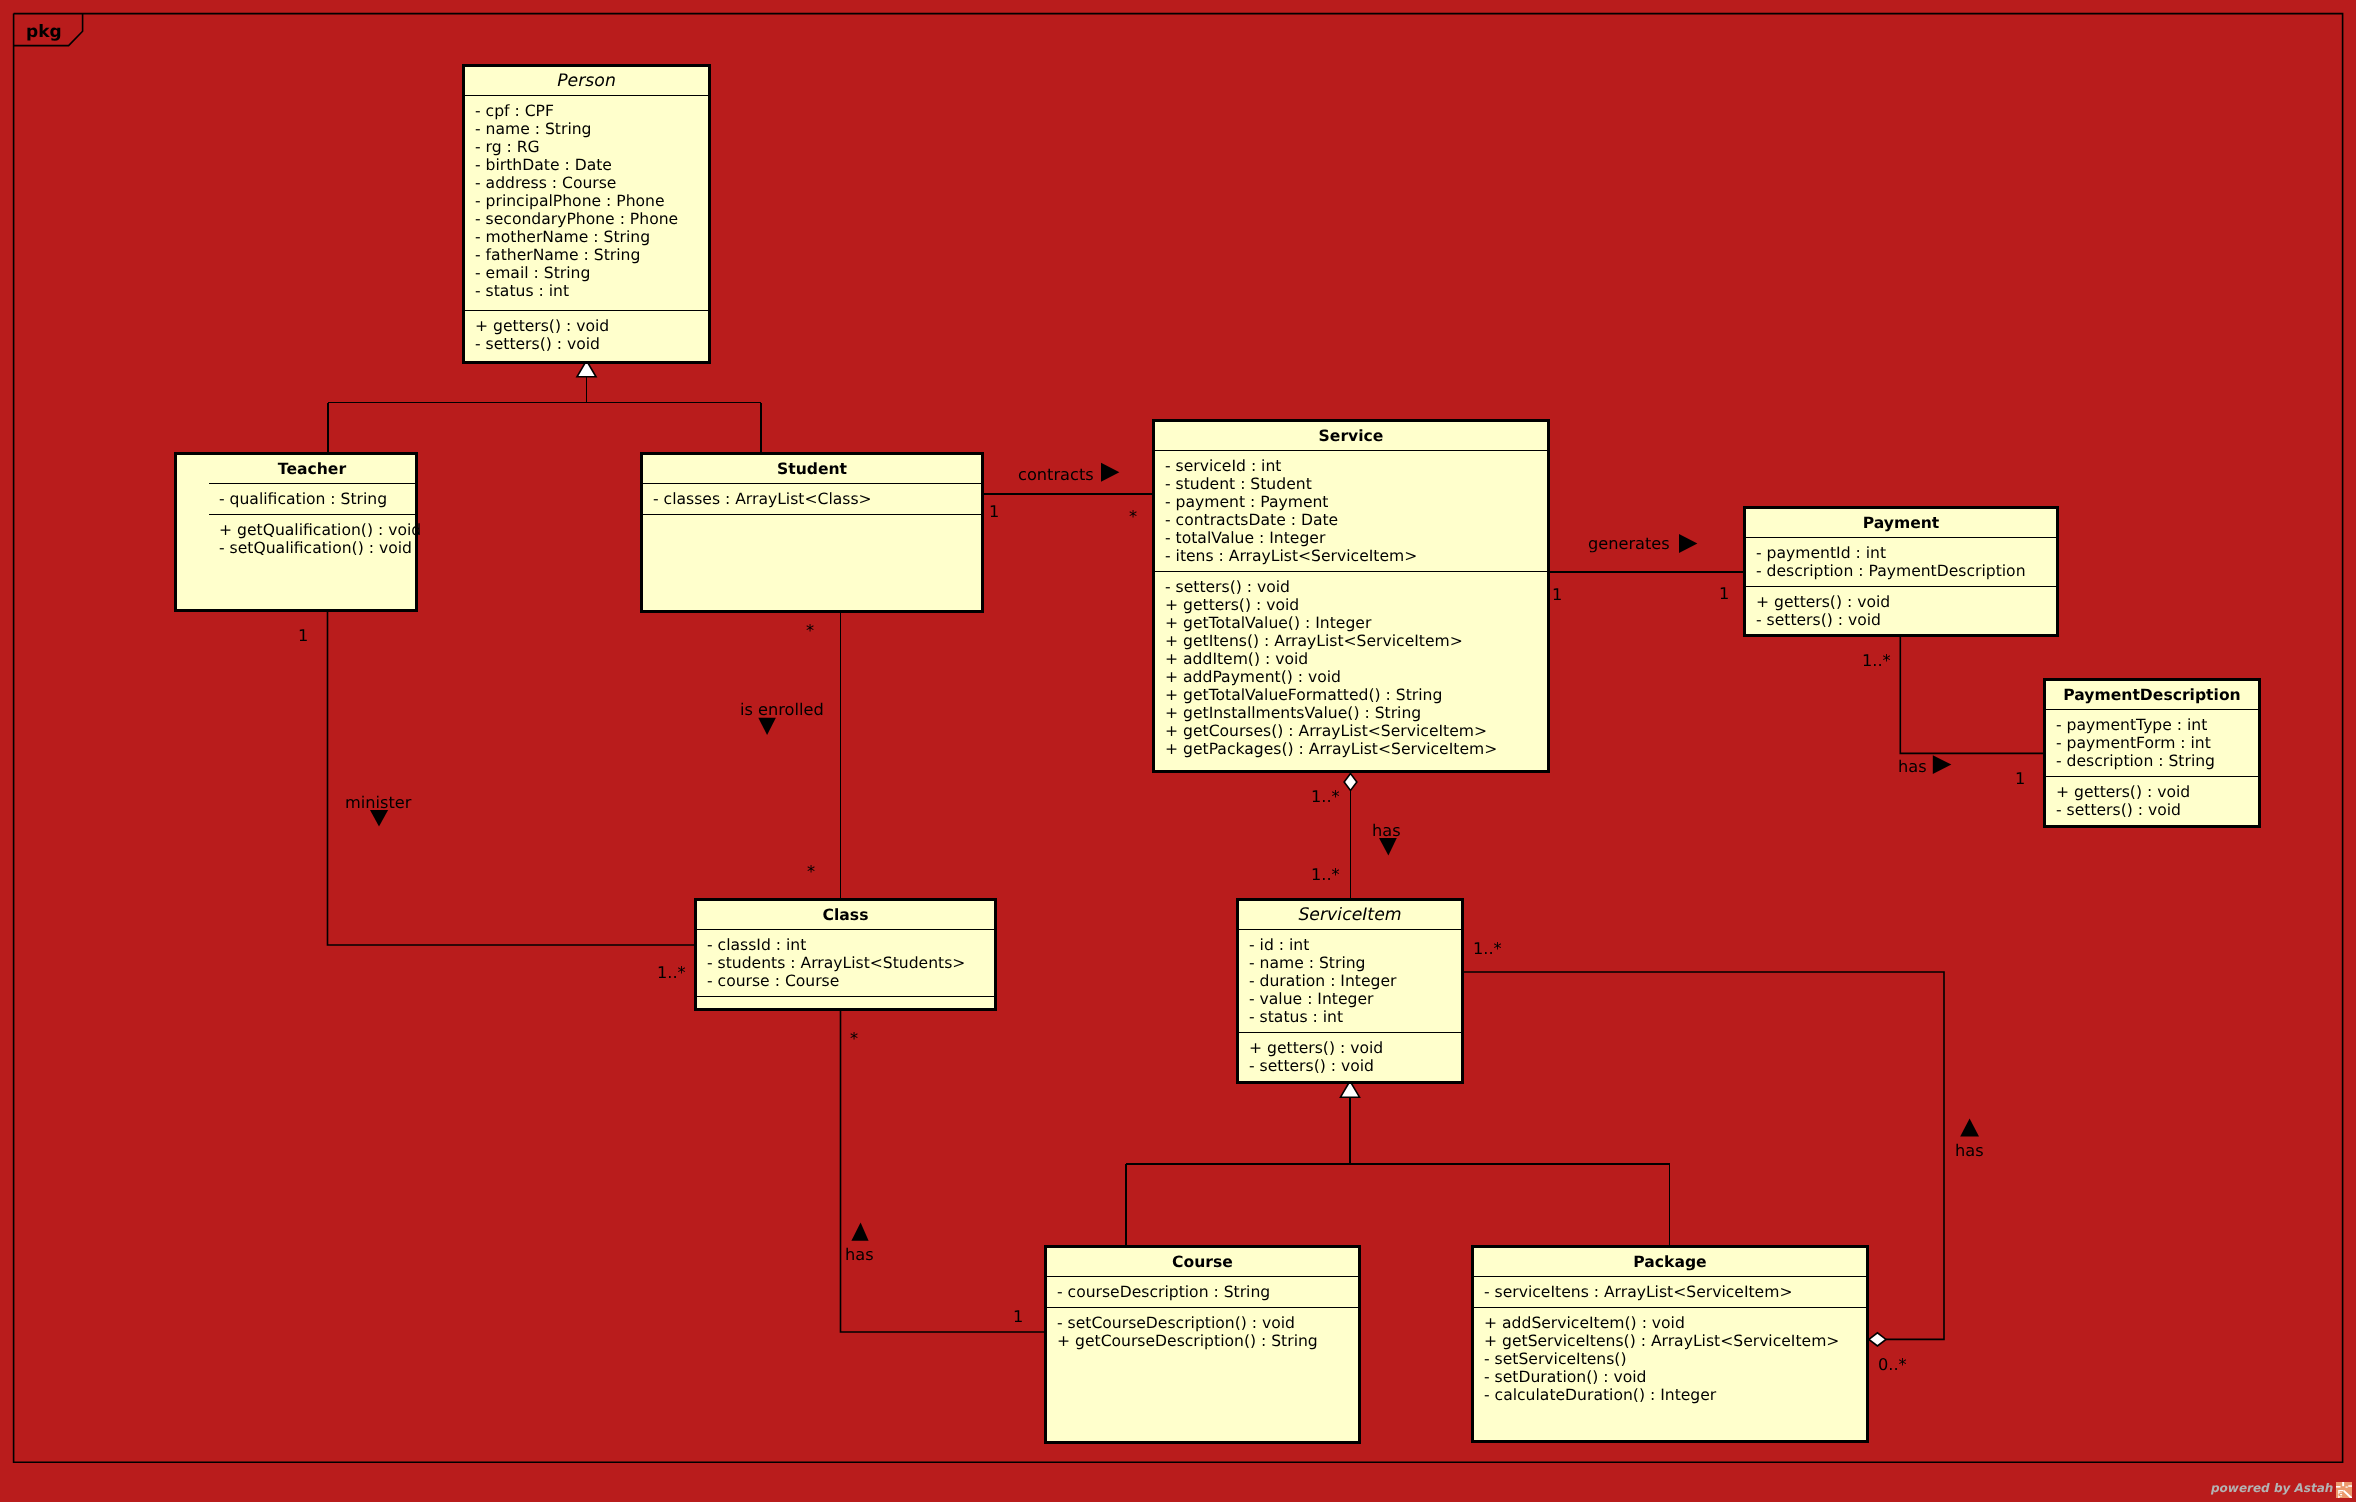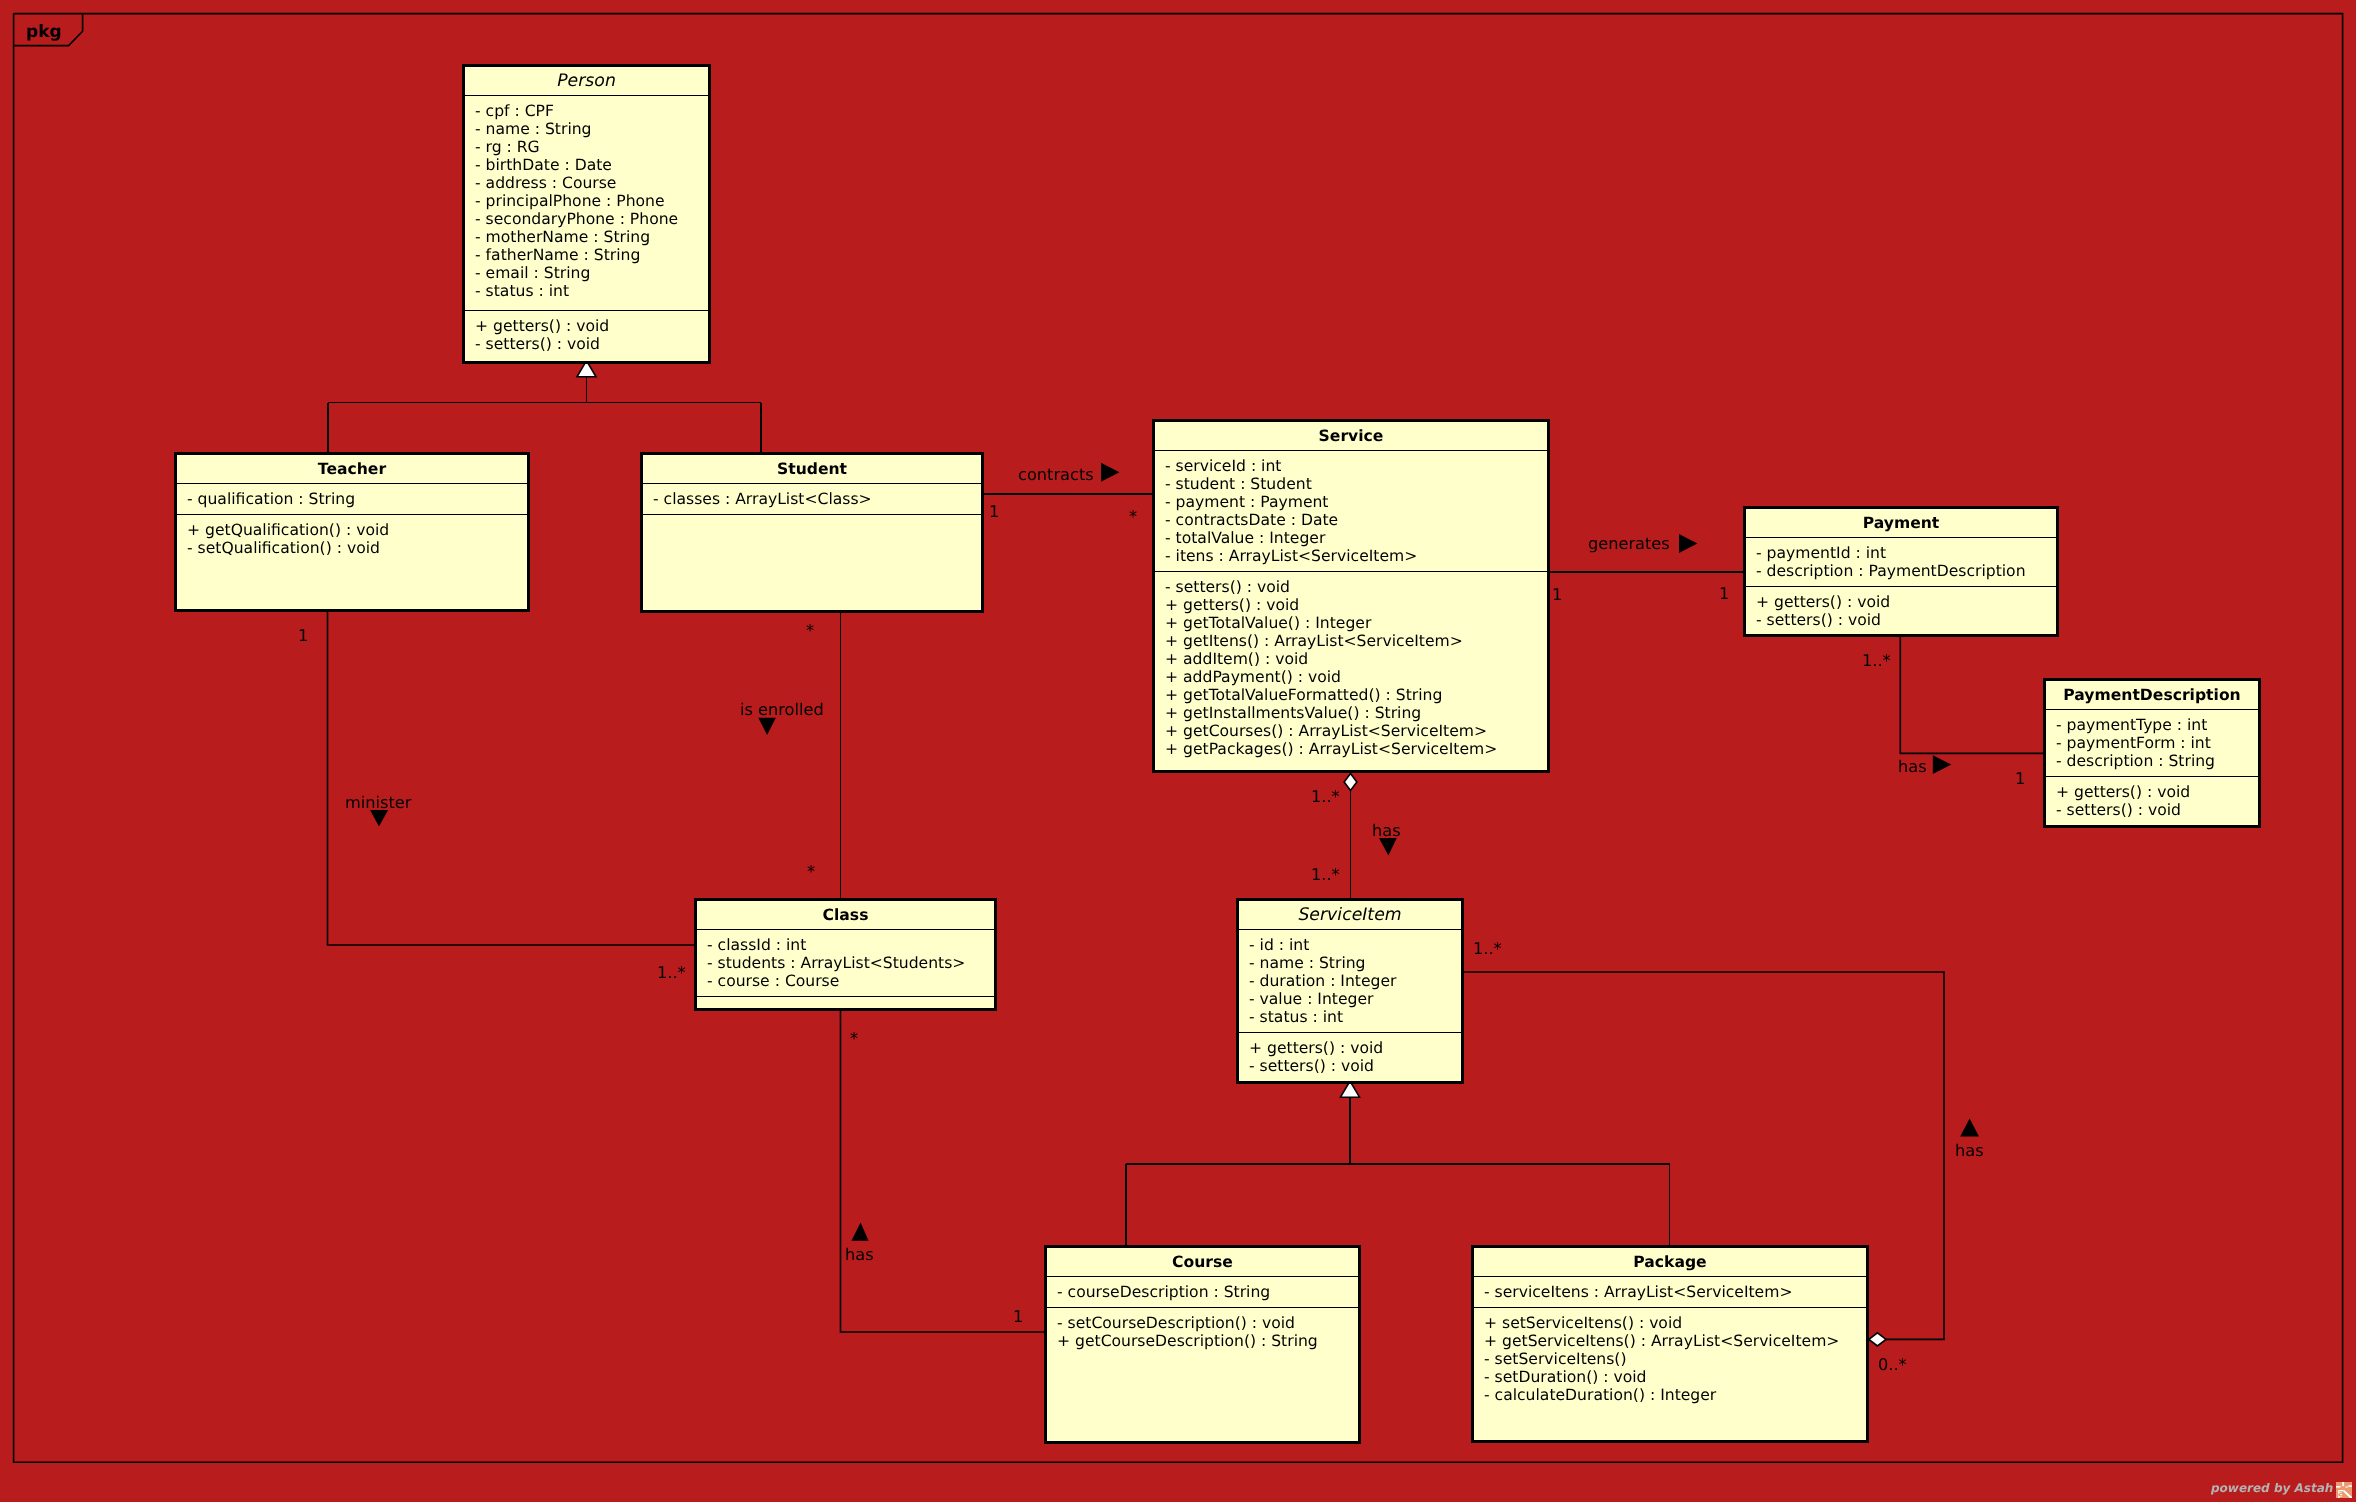--- a/index.html
+++ b/index.html
@@ -72,21 +72,21 @@
     <div>- motherName : String</div>
     <div>- fatherName : String</div>
     <div>- email : String</div>
     <div>- status : int</div>
   </div>
   <div class="sec">
     <div>+ getters() : void</div>
     <div>- setters() : void</div>
   </div>
 </div>
-<div class="uml" style="left:174px;top:452px;width:356px;height:160px;">
+<div class="uml" style="left:174px;top:452px;width:244px;height:160px;padding-left:32px;">
   <div class="hdr">Teacher</div>
   <div class="sec" style="">
     <div>- qualification : String</div>
   </div>
   <div class="sec">
     <div>+ getQualification() : void</div>
     <div>- setQualification() : void</div>
   </div>
 </div>
 <div class="uml" style="left:640px;top:452px;width:344px;height:161px;">
@@ -176,21 +176,21 @@
     <div>- setCourseDescription() : void</div>
     <div>+ getCourseDescription() : String</div>
   </div>
 </div>
 <div class="uml" style="left:1471px;top:1245px;width:398px;height:198px;">
   <div class="hdr">Package</div>
   <div class="sec" style="">
     <div>- serviceItens : ArrayList&lt;ServiceItem&gt;</div>
   </div>
   <div class="sec">
-    <div>+ setServiceItens() : void</div>
+    <div>+ addServiceItem() : void</div>
     <div>+ getServiceItens() : ArrayList&lt;ServiceItem&gt;</div>
     <div>- setServiceItens()</div>
     <div>- setDuration() : void</div>
     <div>- calculateDuration() : Integer</div>
   </div>
 </div>
 
 <div class="lbl" style="left:1018px;top:466px;">contracts</div>
 <div class="lbl" style="left:1588px;top:535px;">generates</div>
 <div class="lbl" style="left:1898px;top:758px;">has</div>

